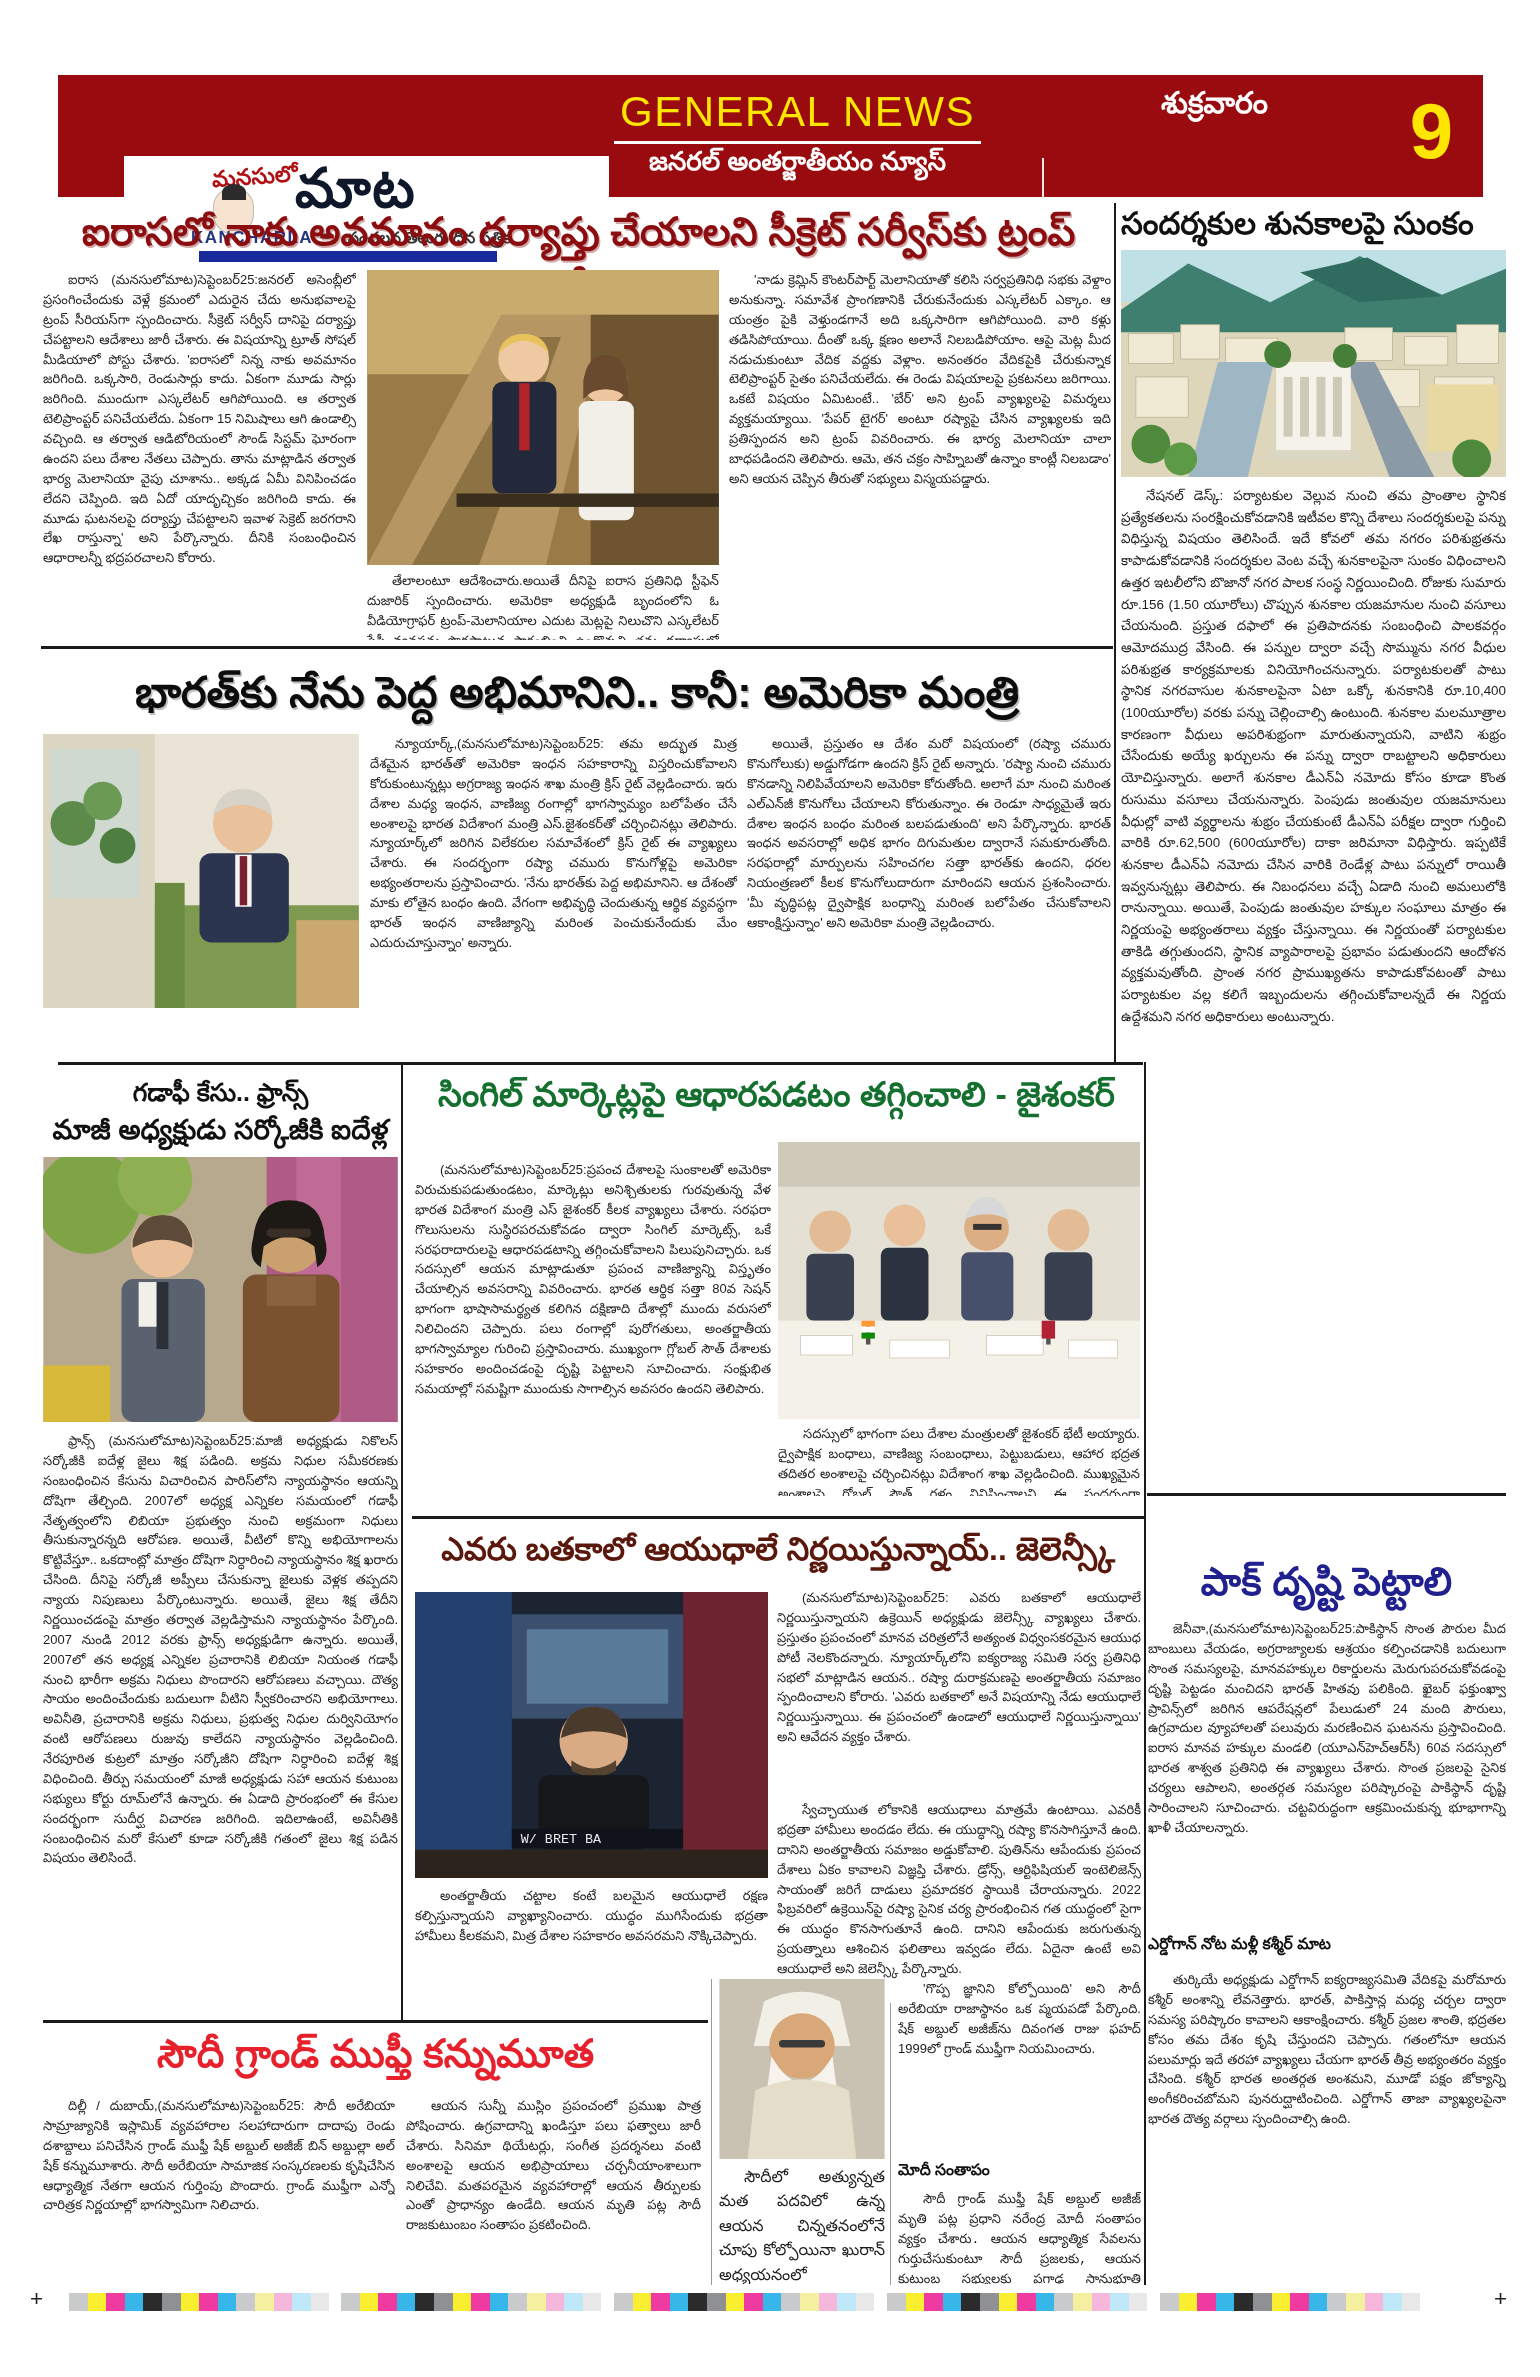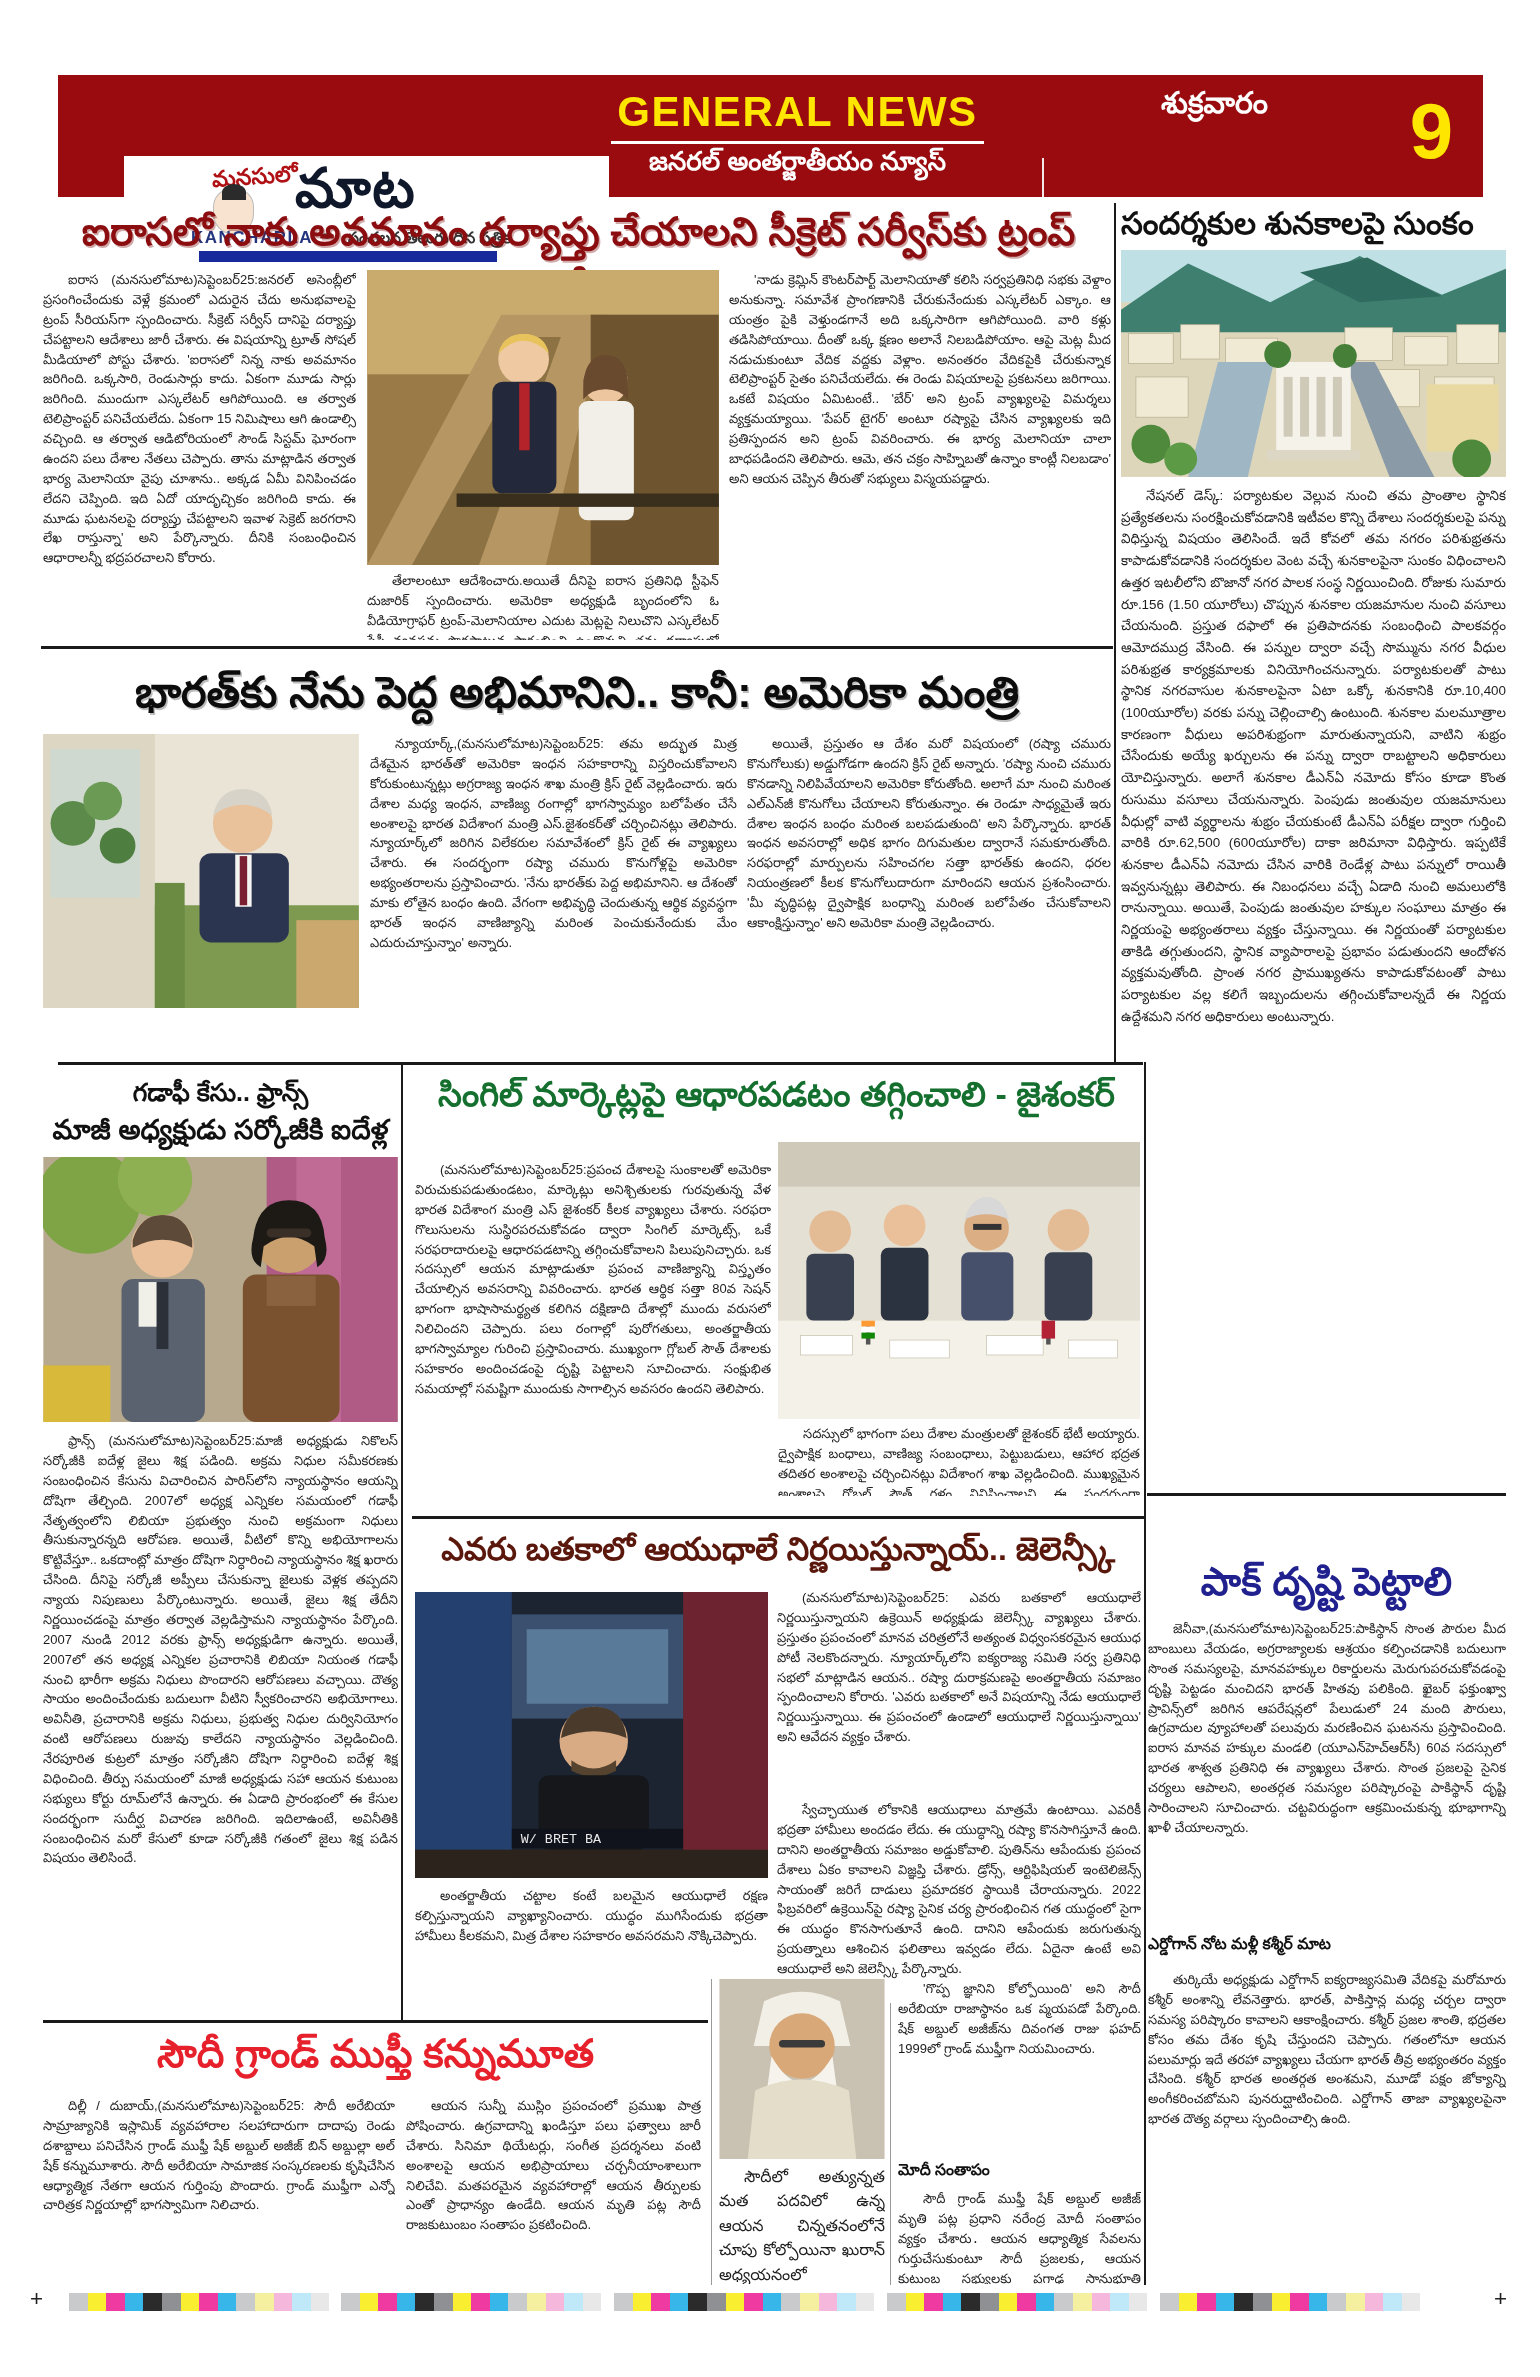--- a/index.html
+++ b/index.html
@@ -11,21 +11,21 @@
   #logobox{left:66px;top:81px;width:485px;height:110px;background:#ffffff;}
   .logo-top{position:absolute;left:88px;top:7.5px;color:#b01115;font-size:22.4px;font-weight:bold;transform:rotate(-4deg);}
   .logo-main{position:absolute;left:171px;top:0px;color:#0f172a;font-size:55px;font-weight:900;letter-spacing:1.5px;}
   .logo-pub{position:absolute;left:67px;top:72px;color:#25357e;font-size:17px;font-weight:bold;letter-spacing:1.5px;}
   .logo-tag{position:absolute;left:224px;top:73px;color:#333;font-size:15.7px;font-weight:bold;}
   .logo-pen{position:absolute;left:195px;top:69px;font-size:19.4px;color:#444;}
   .logo-bar{position:absolute;left:75px;top:95px;width:298px;height:11.2px;background:#182a9b;}
   .avatar{position:absolute;left:89px;top:33px;width:39px;height:43px;background:#f7e3cf;border:0.7px solid #bbb;border-radius:40% 40% 45% 45%;}
   .avatar:before{content:"";position:absolute;left:7.5px;top:-6px;width:24px;height:16.4px;background:#2b2b2b;border-radius:50% 50% 0 0;}
   .hdiv{background:rgba(255,255,255,0.9);width:1.5px;top:83px;height:104px;}
-  .gnews{left:555px;top:88px;width:485px;text-align:center;color:#ffe600;font-size:42px;font-weight:700;letter-spacing:1.5px;}
+  .gnews{left:555px;top:88px;width:485px;text-align:center;color:#ffe600;font-size:42px;font-weight:400;letter-spacing:1.5px;}
   .gnews-u{display:inline-block;border-bottom:3px solid #ffffff;padding:0 6px 4.5px 6px;}
   .gnews-sub{left:555px;top:146px;width:485px;text-align:center;color:#ffffff;font-size:26px;font-weight:900;}
   .day{left:1047px;top:86px;width:335px;text-align:center;color:#ffffff;font-size:30px;font-weight:900;}
   .date{left:1047px;top:131px;width:335px;text-align:center;color:#ffffff;font-size:33px;font-weight:900;}
   .pageno{left:1383px;top:81px;width:97px;text-align:center;color:#ffe600;font-size:78px;font-weight:900;line-height:1.3;}
   
   .hl{font-weight:900;text-align:center;}
   #hl-trump{left:46px;top:210px;width:1065px;font-size:39px;color:#8c0d10;text-shadow:1.5px 2.2px 0 rgba(120,8,8,.35);}
   #hl-dog{left:1121px;top:206px;width:385px;font-size:31px;color:#111;text-align:left;}
   #hl-us{left:41px;top:668px;width:1072px;font-size:43px;color:#0c0c0c;text-shadow:1.5px 1.5px 0 #bdbdbd;}

